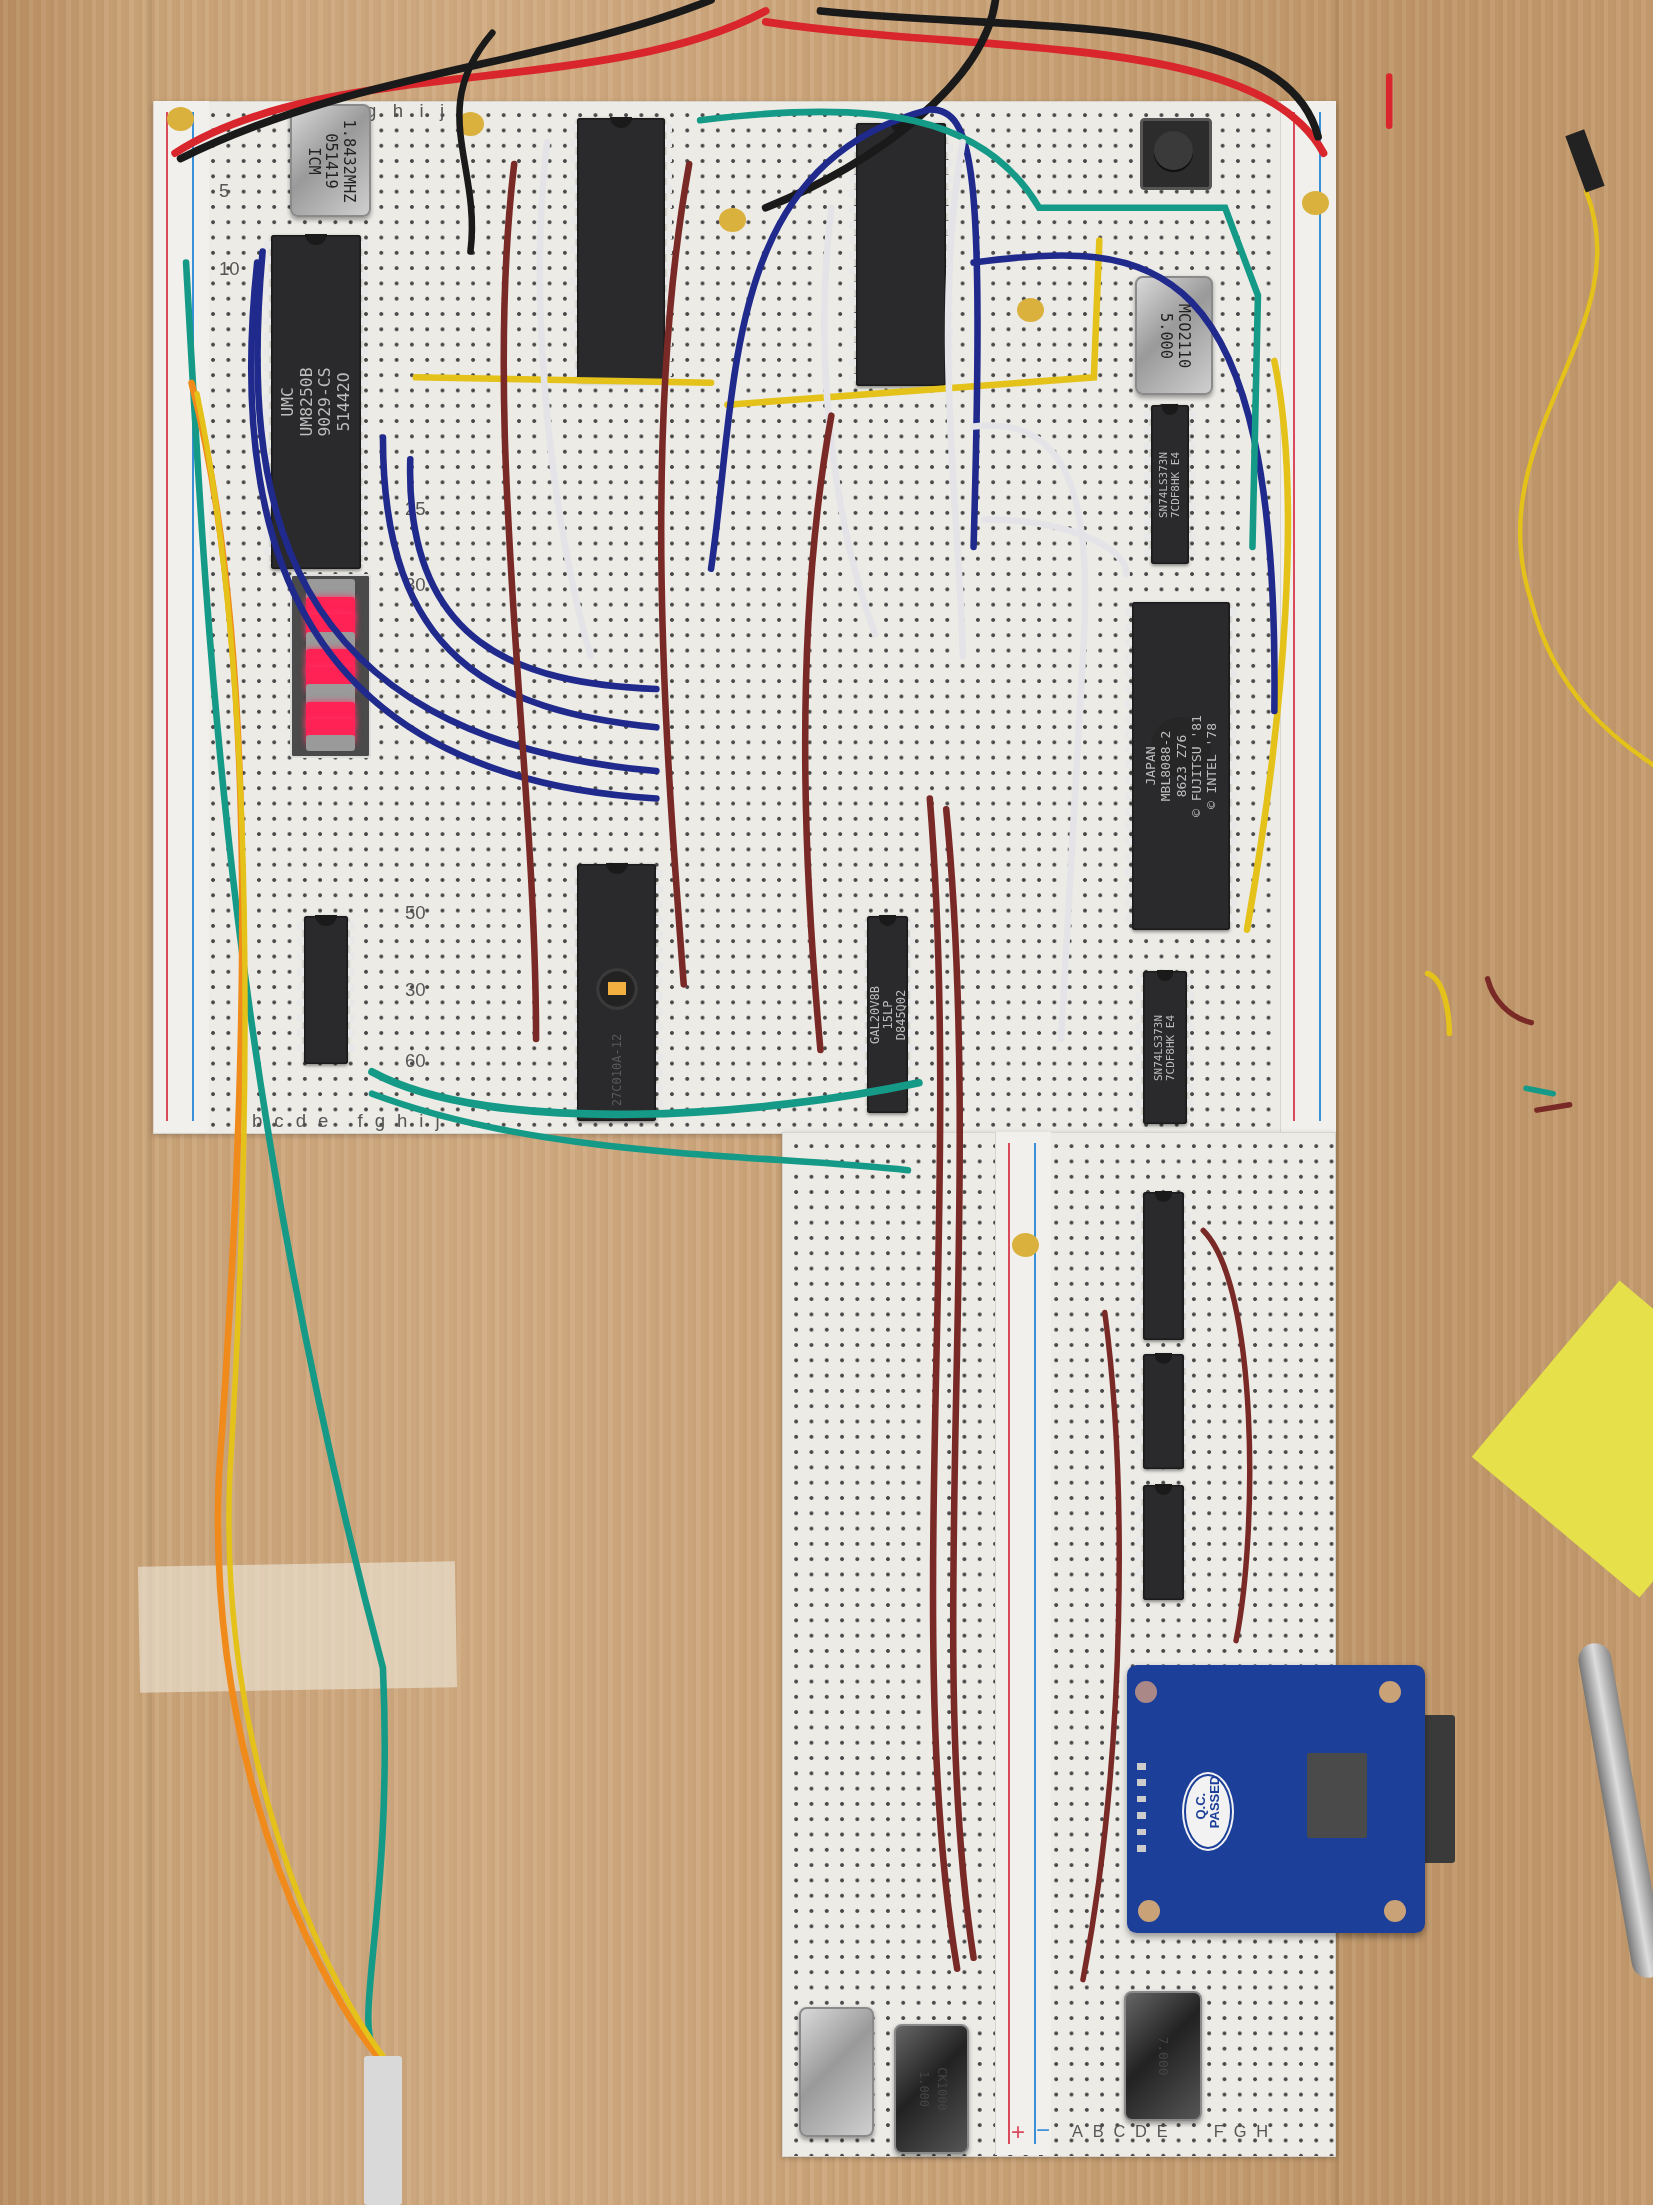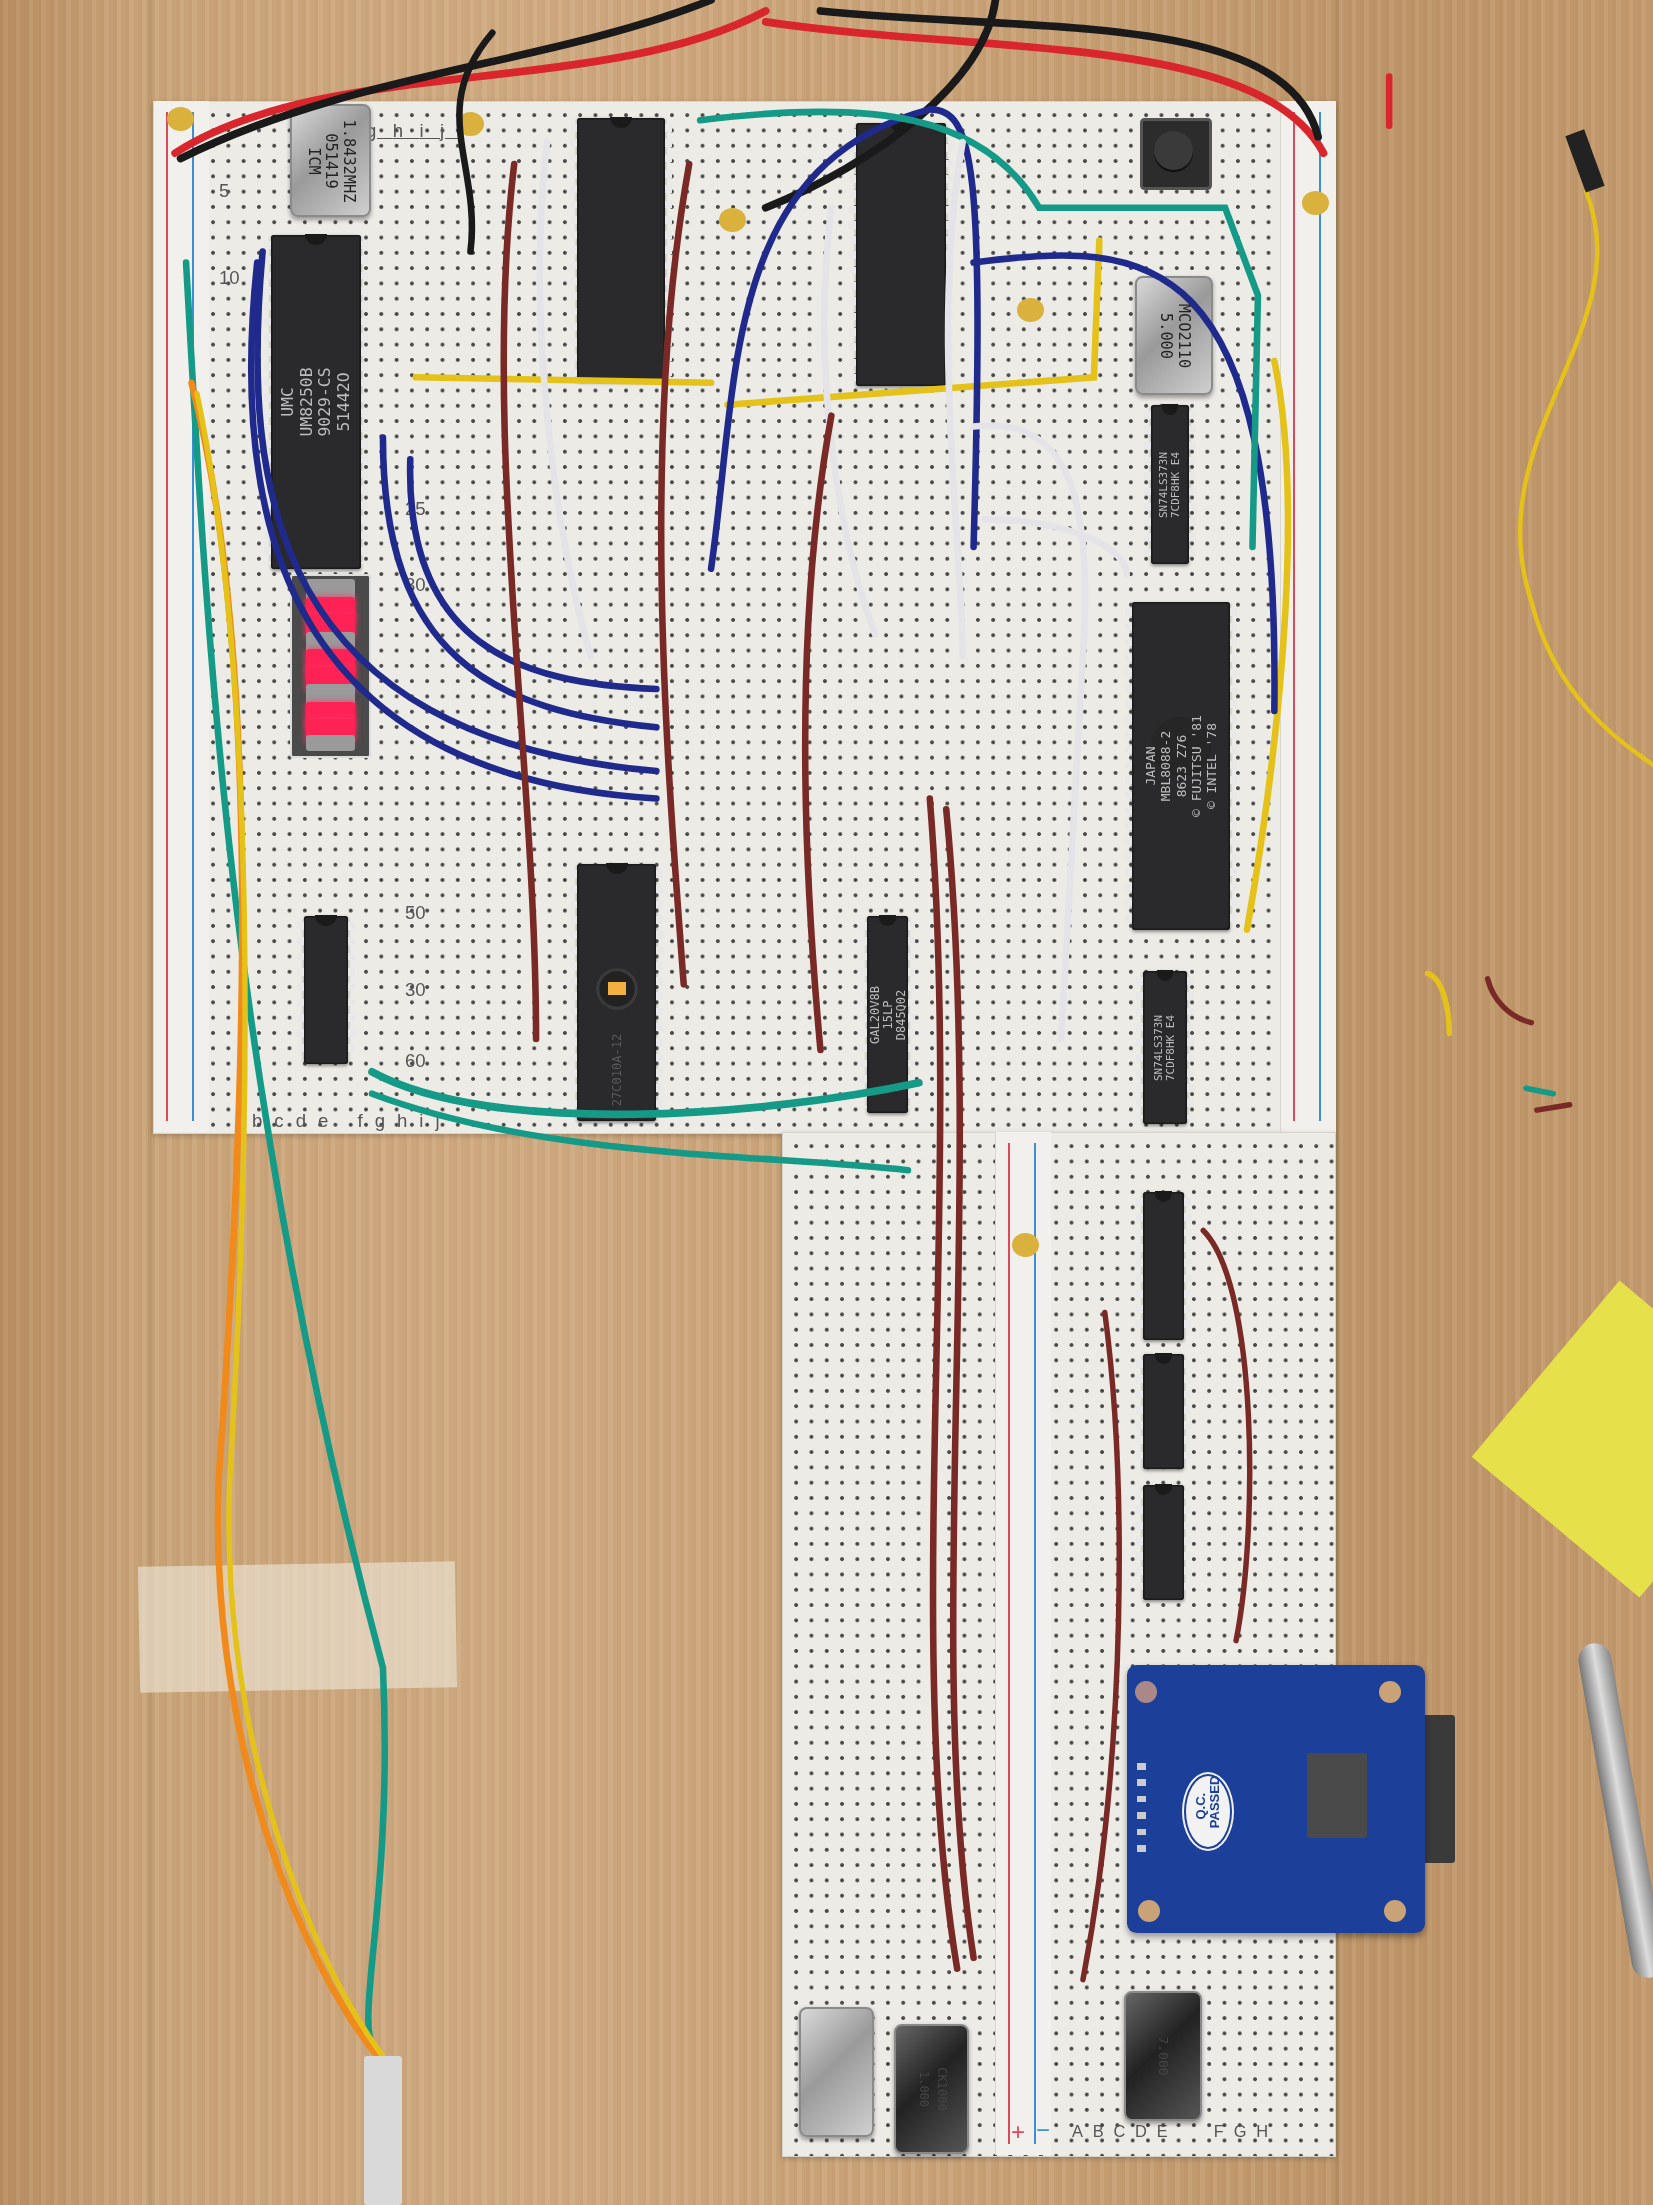--- a/index.html
+++ b/index.html
@@ -62,36 +62,36 @@
     <div class="red" style="left:12px"></div>
     <div class="blue" style="left:38px"></div>
   </div>
 
 <div class="breadboard" style="left:782px;top:1132px;width:552px;height:1023px;"></div>
 <div class="rail" style="left:995px;top:1132px;width:55px;height:1023px;">
     <div class="red" style="left:12px"></div>
     <div class="blue" style="left:38px"></div>
   </div>
 
-<div class="rowlabel" style="left:366px;top:120px;letter-spacing:16.4px;text-decoration:underline;">
+<div class="rowlabel" style="left:366px;top:100px;letter-spacing:16.4px;">
   <span>g</span><span>h</span><span>i</span><span>j</span>
 </div>
 <div class="rowlabel" style="left:252px;top:1110px;letter-spacing:12px;">
   <span>b</span><span>c</span><span>d</span><span>e</span>
   <span>f</span><span>g</span><span>h</span><span>i</span><span>j</span>
 </div>
 <div class="rowlabel" style="left:1072px;top:2122px;letter-spacing:9.8px;font-size:16.4px;">
   <span>A</span><span>B</span><span>C</span><span>D</span><span>E</span>
   <span style="margin-left:22px">F</span><span>G</span><span>H</span>
 </div>
 <div class="rowlabel" style="left:1011px;top:2118px;color:#d94a5a;font-size:24px;">+</div>
 <div class="rowlabel" style="left:1036px;top:2116px;color:#3b8fd6;font-size:24px;">−</div>
 
 <div class="rowlabel" style="left:219px;top:180px;">5</div>
-<div class="rowlabel" style="left:219px;top:267px;">10</div>
+<div class="rowlabel" style="left:219px;top:258px;">10</div>
 <div class="rowlabel" style="left:405px;top:498px;">25</div>
 <div class="rowlabel" style="left:405px;top:574px;">30</div>
 <div class="rowlabel" style="left:405px;top:902px;">50</div>
 <div class="rowlabel" style="left:405px;top:979px;">30</div>
 <div class="rowlabel" style="left:405px;top:1050px;">60</div>
 
 <div class="osc" style="left:290px;top:104px;width:77px;height:109px;">
   <div class="label"><span>1.8432MHZ</span>
 <span>051419</span>
 <span>ICM</span></div>

